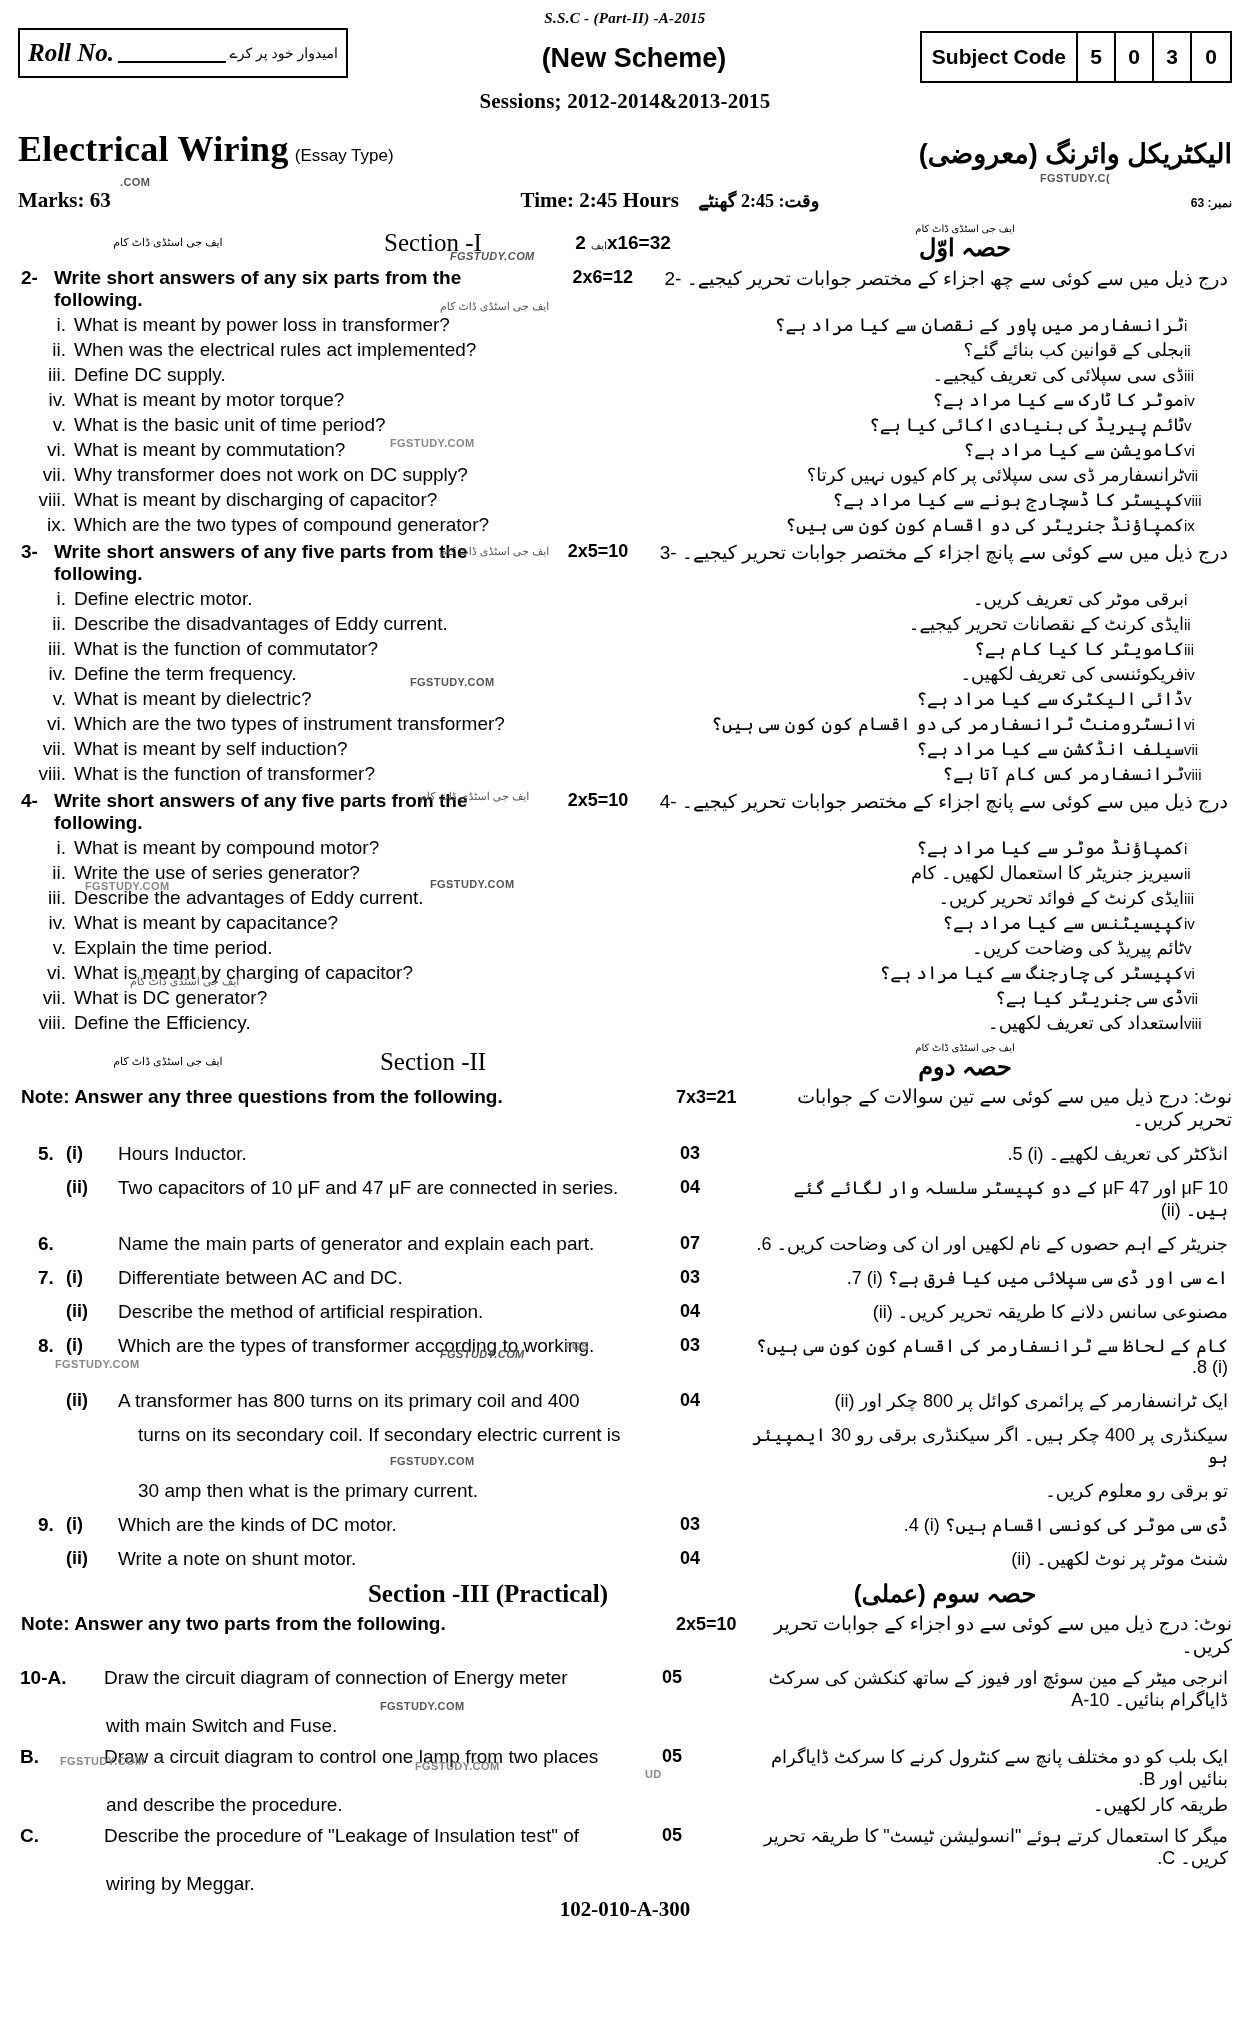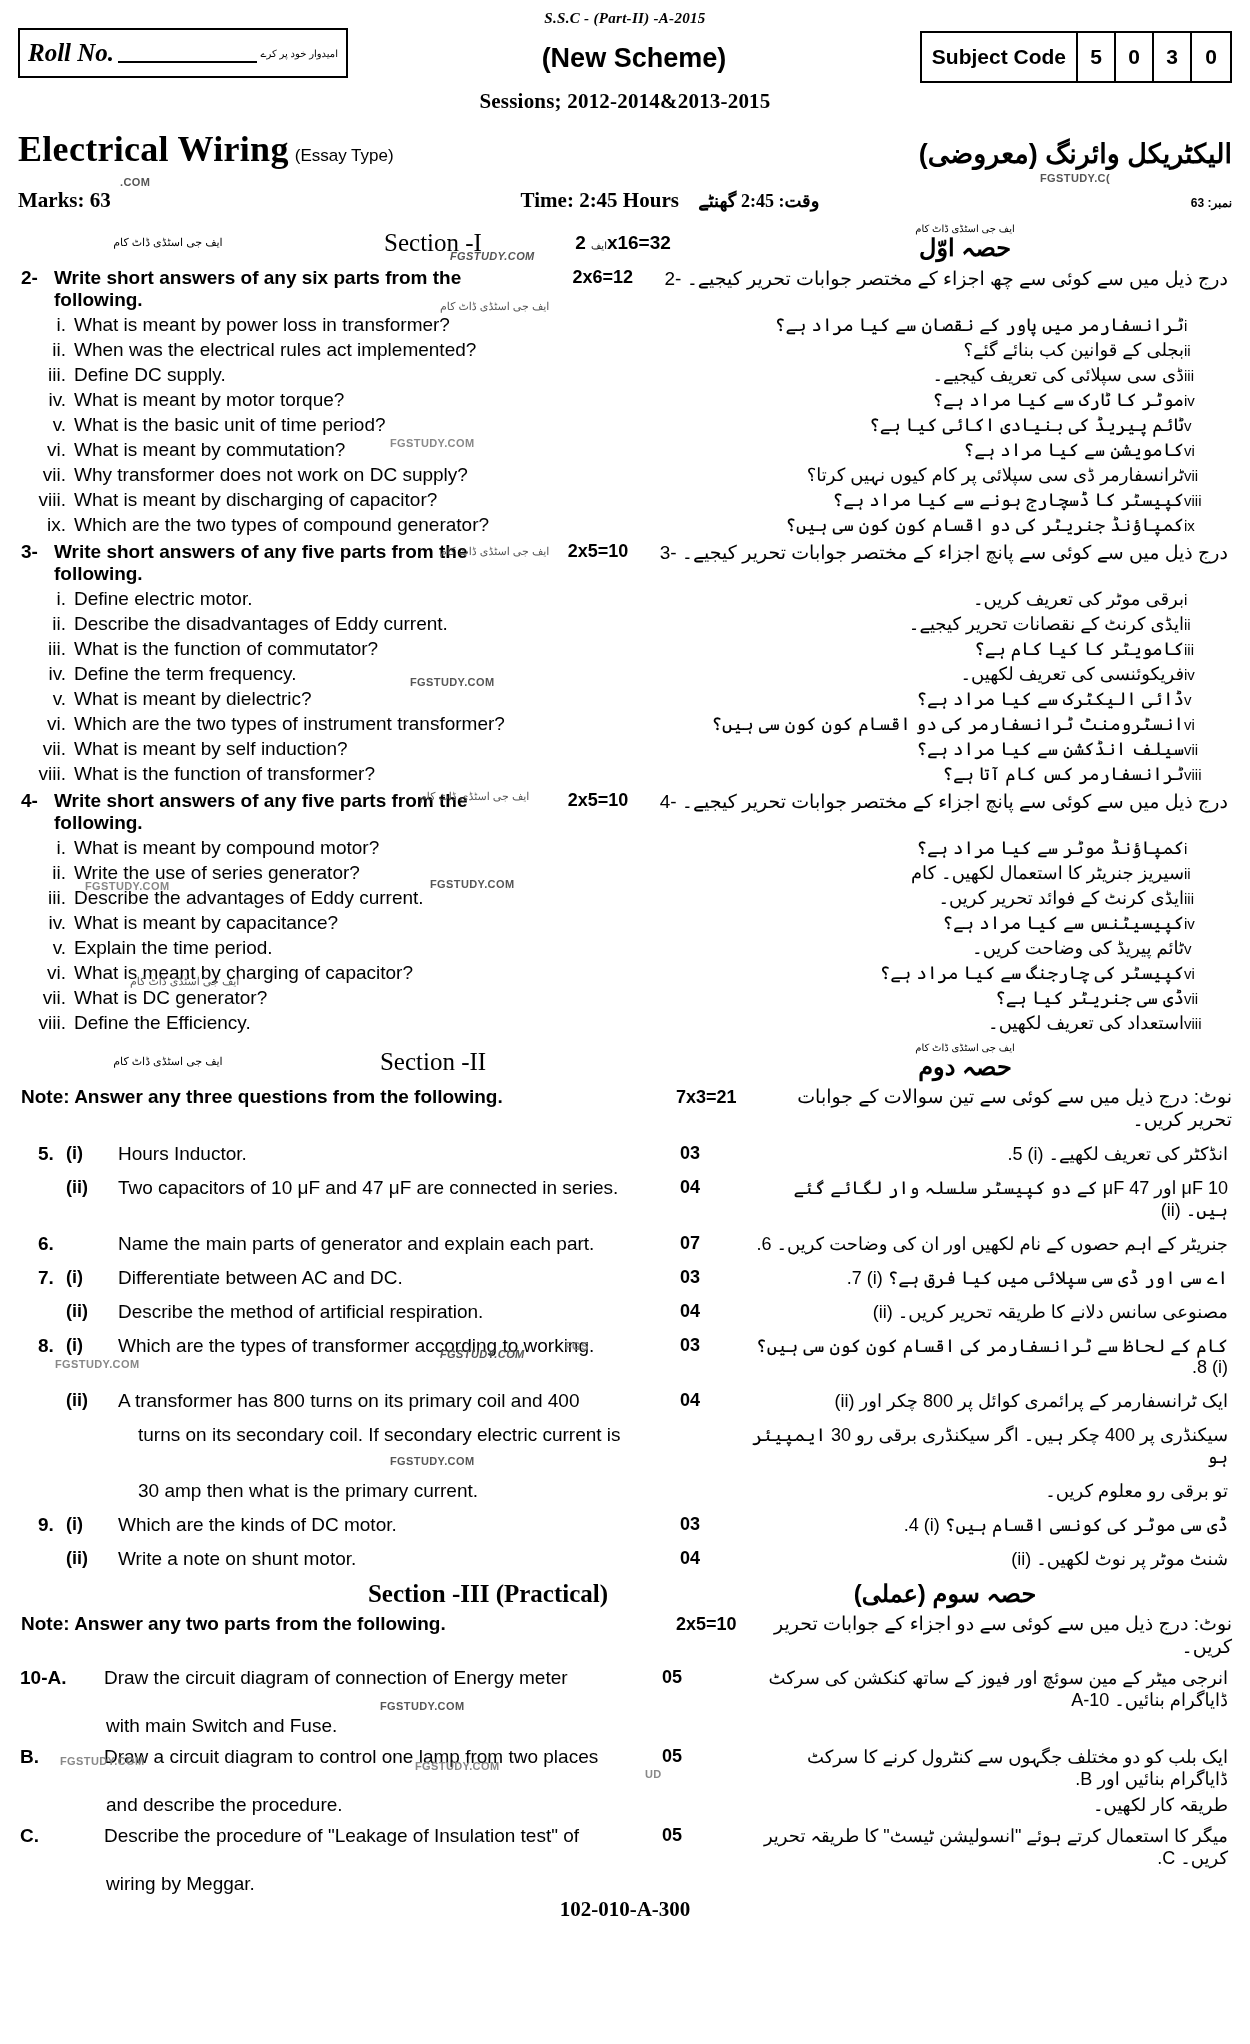--- a/index.html
+++ b/index.html
@@ -53,21 +53,21 @@
     font-weight: bold;
     font-size: 25px;
   }
   .roll-underline {
     flex: 1;
     border-bottom: 2px solid #000;
     margin: 0 4px;
     height: 20px;
   }
   .roll-ur {
-    font-size: 10px;
+    font-size: 14px;
     direction: rtl;
     white-space: nowrap;
   }
   .scheme-wrap {
     text-align: center;
     flex: 1;
     padding-top: 10px;
   }
   .scheme {
     font-size: 27px;
@@ -811,21 +811,21 @@
         </div>
         <div class="s2-marks"></div>
         <div class="s2-ur"></div>
       </div>
       <div class="s2" style="margin-top:9px;">
         <div class="s2-en">
           <span class="s2-num" style="width:86px;padding-left:2px;">B.</span>
           <span class="s2-text">Draw a circuit diagram to control one lamp from two places</span>
         </div>
         <div class="s2-marks" style="padding-left:4px;">05</div>
-        <div class="s2-ur">ایک بلب کو دو مختلف جگہوں سے کنٹرول کرنے کا سرکٹ ڈایاگرام بنائیں اور B.</div>
+        <div class="s2-ur">ایک بلب کو دو مختلف پانچ سے کنٹرول کرنے کا سرکٹ ڈایاگرام بنائیں اور B.</div>
       </div>
       <div class="s2" style="margin-top:4px;">
         <div class="s2-en">
           <span class="s2-cont" style="margin-left:88px;">and describe the procedure.</span>
         </div>
         <div class="s2-marks"></div>
         <div class="s2-ur">طریقہ کار لکھیں۔</div>
       </div>
       <div class="s2" style="margin-top:9px;">
         <div class="s2-en">

